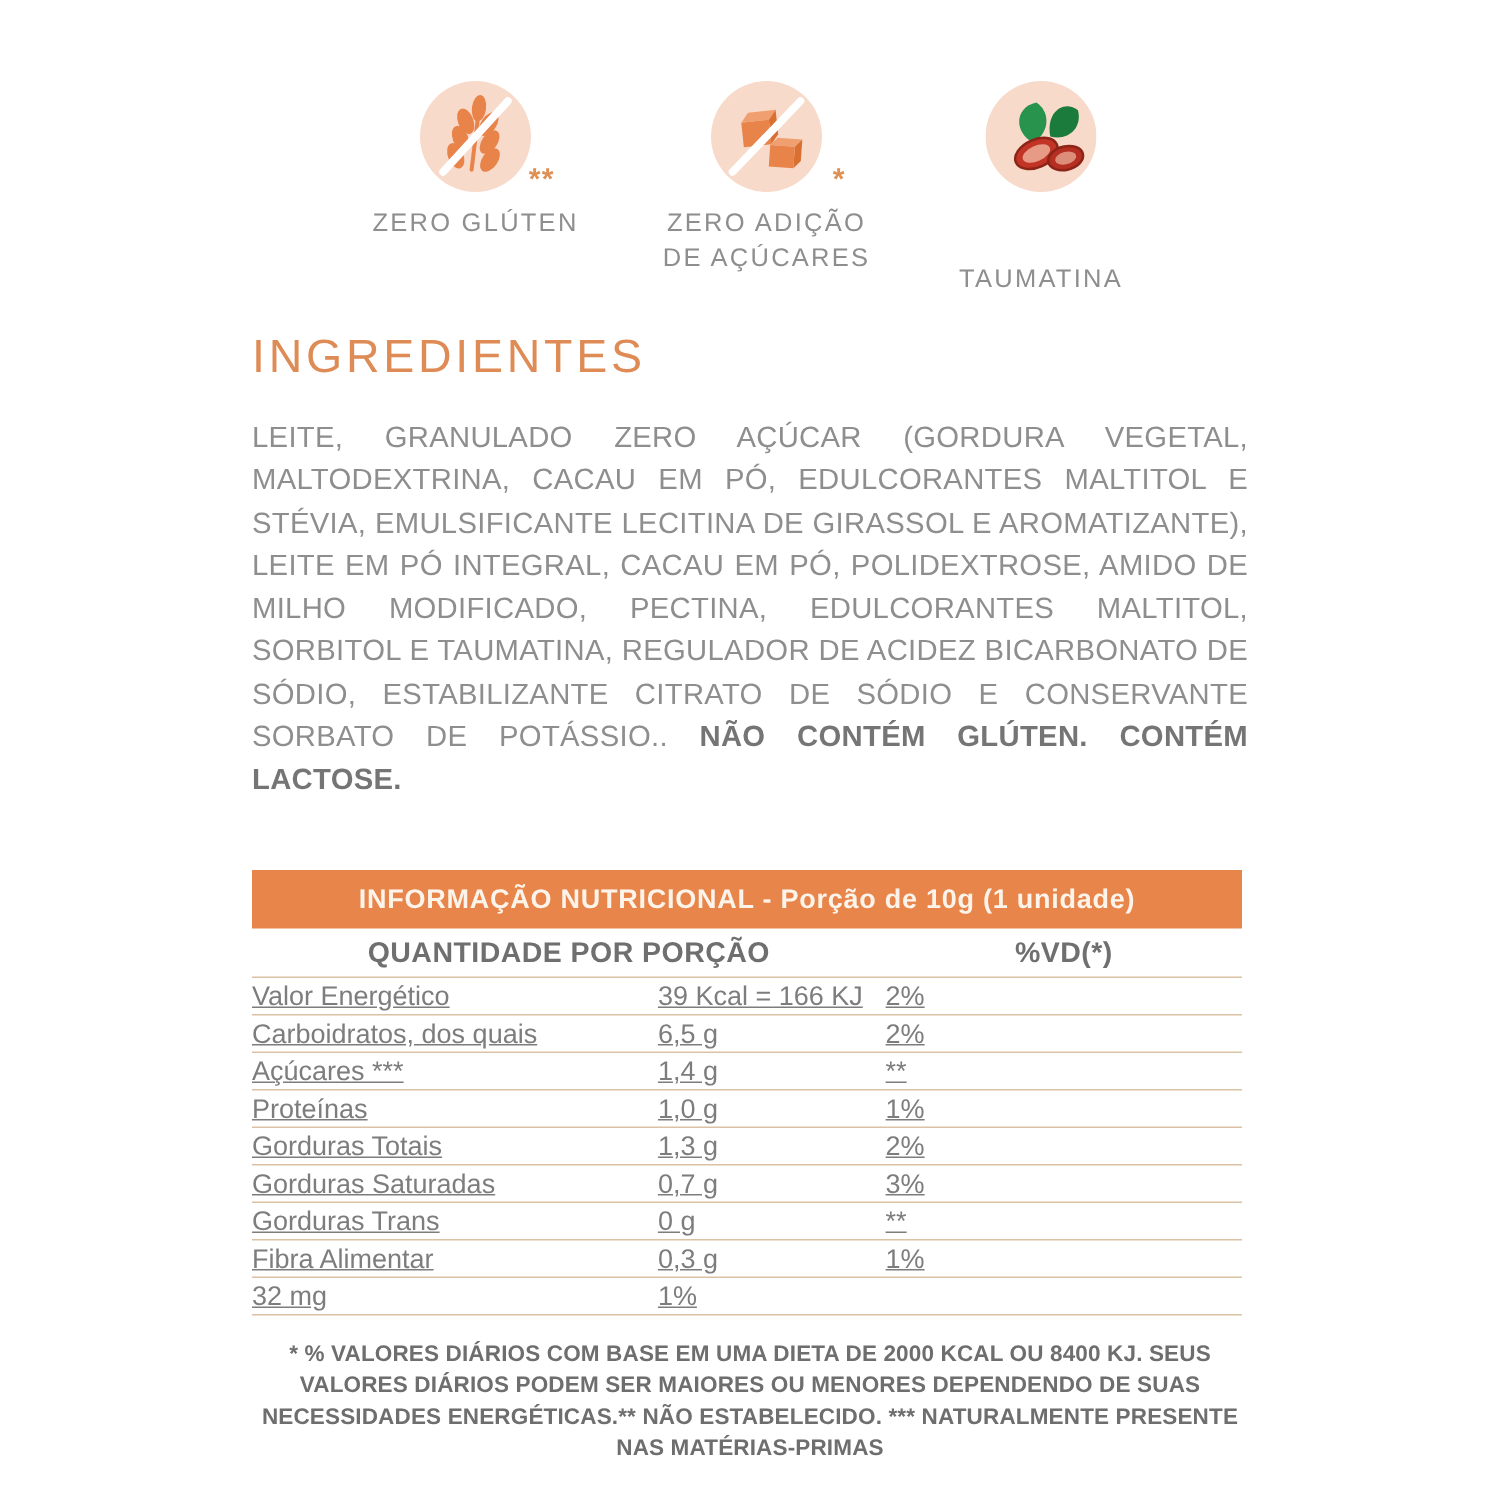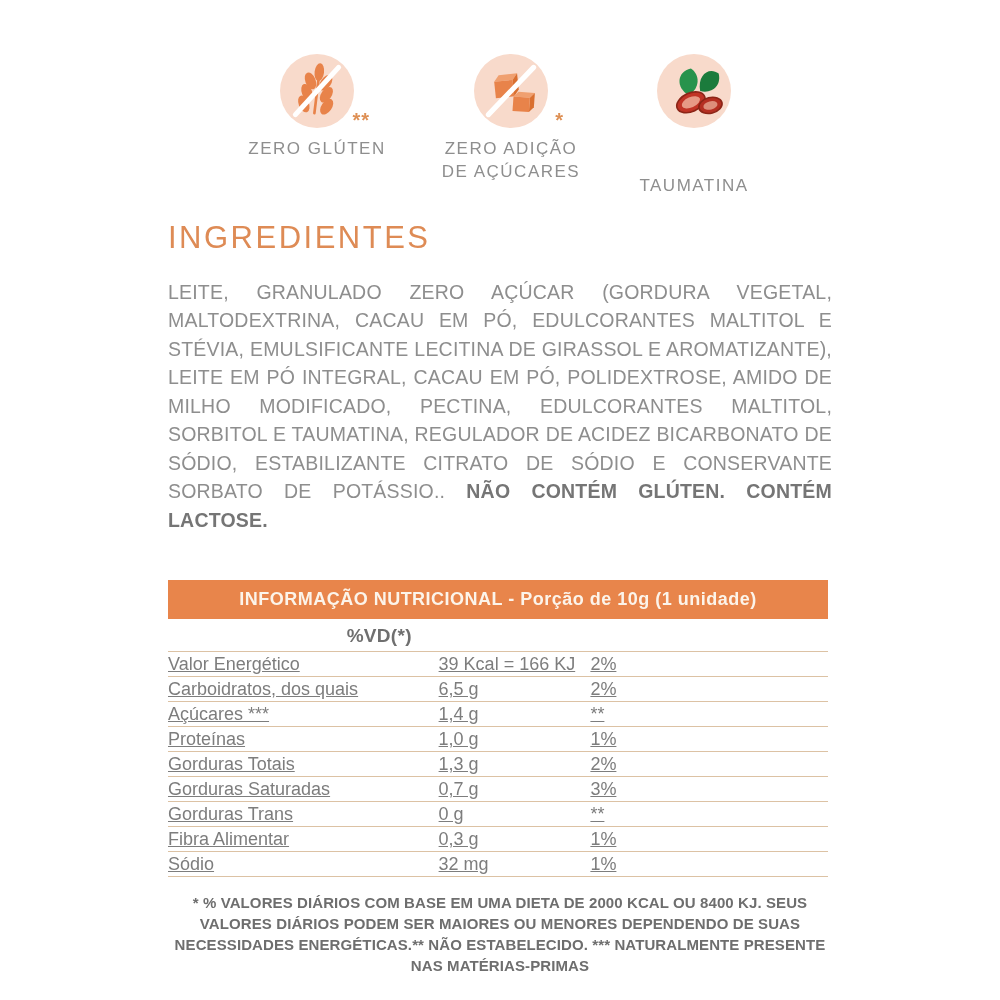--- a/index.html
+++ b/index.html
@@ -164,20 +164,21 @@
 
     <h1 class="ingredients-title">INGREDIENTES</h1>
 
     <p class="ingredients-body"><span>LEITE, GRANULADO ZERO AÇÚCAR (GORDURA VEGETAL, MALTODEXTRINA, CACAU EM PÓ, EDULCORANTES MALTITOL E STÉVIA, EMULSIFICANTE LECITINA DE GIRASSOL E AROMATIZANTE), LEITE EM PÓ INTEGRAL, CACAU EM PÓ, POLIDEXTROSE, AMIDO DE MILHO MODIFICADO, PECTINA, EDULCORANTES MALTITOL, SORBITOL E TAUMATINA, REGULADOR DE ACIDEZ BICARBONATO DE SÓDIO, ESTABILIZANTE CITRATO DE SÓDIO E CONSERVANTE SORBATO DE POTÁSSIO.. </span><b>NÃO CONTÉM GLÚTEN. CONTÉM LACTOSE.</b></p>
 
 
     <div class="nutrition">
       <div class="n-header-bar">INFORMAÇÃO NUTRICIONAL - Porção de 10g (1 unidade)</div>
 
       <div class="n-colheads">
+        <div>QUANTIDADE POR PORÇÃO</div>
         <div>%VD(*)</div>
       </div>
 
       <div class="n-row">
         <div>Valor Energético</div>
         <div>39 Kcal = 166 KJ</div>
         <div>2%</div>
       </div>
       <div class="n-row">
         <div>Carboidratos, dos quais</div>
@@ -208,21 +209,20 @@
         <div>Gorduras Trans</div>
         <div>0 g</div>
         <div>**</div>
       </div>
       <div class="n-row">
         <div>Fibra Alimentar</div>
         <div>0,3 g</div>
         <div>1%</div>
       </div>
       <div class="n-row">
-        <div>Sódio</div>
         <div>32 mg</div>
         <div>1%</div>
       </div>
     </div>
 
     <p class="footnote">* % VALORES DIÁRIOS COM BASE EM UMA DIETA DE 2000 KCAL OU 8400 KJ. SEUS VALORES DIÁRIOS PODEM SER MAIORES OU MENORES DEPENDENDO DE SUAS NECESSIDADES ENERGÉTICAS.** NÃO ESTABELECIDO. *** NATURALMENTE PRESENTE NAS MATÉRIAS-PRIMAS</p>
 
   </div>
 </div>
 

